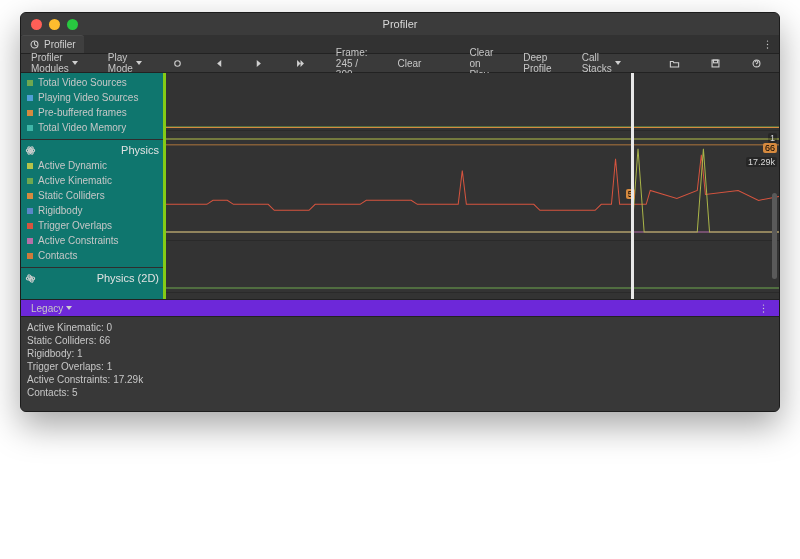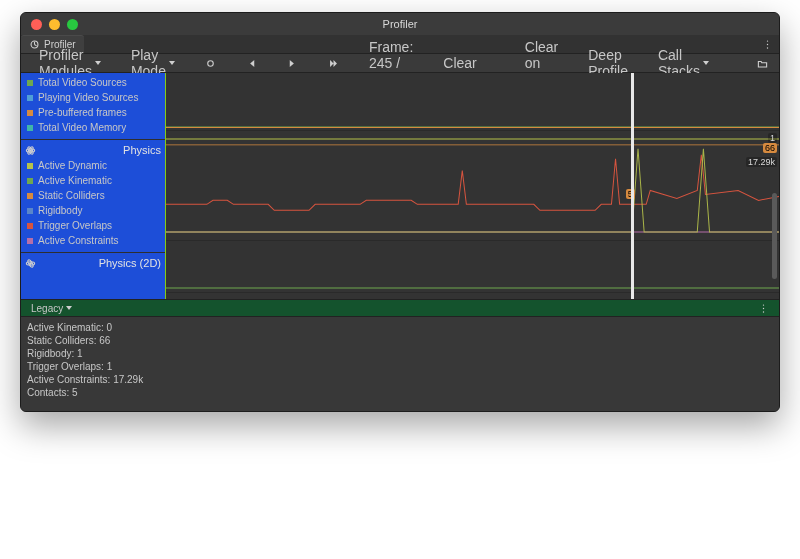--- a/index.html
+++ b/index.html
@@ -8,47 +8,47 @@
   .titlebar { height: 22px; background: #3b3b3b; display: flex; align-items: center; position: relative; }
   .traffic { display: flex; gap: 7px; padding-left: 10px; }
   .dot { width: 11px; height: 11px; border-radius: 50%; }
   .dot.red { background: #ff5f57; } .dot.yellow { background: #febc2e; } .dot.green { background: #28c840; }
   .titlebar-title { position: absolute; left: 0; right: 0; text-align: center; color: #d8d8d8; font-size: 11px; font-weight: 500; pointer-events: none; }
 
   .tabrow { height: 18px; background: #323232; display: flex; align-items: stretch; }
   .tab { display: flex; align-items: center; gap: 4px; padding: 0 8px; background: #3f3f3f; border-top: 1px solid #4a4a4a; color: #d0d0d0; font-size: 10px; border-radius: 3px 3px 0 0; }
   .kebab { margin-left: auto; color: #bcbcbc; padding: 0 6px; display: flex; align-items: center; cursor: pointer; }
 
-  .toolbar { height: 20px; background: #3a3a3a; border-top: 1px solid #222; border-bottom: 1px solid #222; display: flex; align-items: center; color: #c7c7c7; font-size: 14px; padding: 0 12px; gap: 18px; }
+  .toolbar { height: 20px; background: #3a3a3a; border-top: 1px solid #222; border-bottom: 1px solid #222; display: flex; align-items: center; color: #c7c7c7; font-size: 10px; padding: 0 4px; gap: 18px; }
   .tb-btn { padding: 0 6px; height: 18px; display: flex; align-items: center; gap: 3px; cursor: pointer; }
   .tb-sep { width: 8px; }
   .tb-spacer { flex: 1; }
   .tri-down { display:inline-block; width:0; height:0; border-left:3px solid transparent; border-right:3px solid transparent; border-top:4px solid #cfcfcf; }
   svg.ico { width: 11px; height: 11px; fill: none; stroke: #cfcfcf; stroke-width: 1.6; }
 
   .body { display: flex; height: 226px; }
-  .sidebar { width: 145px; background: #1d4ed8; border-right: 1px solid #84cc16; color: #c7c7c7; font-size: 10px; overflow: hidden; }
+  .sidebar { width: 145px; background: #0f766e; border-right: 3px solid #84cc16; color: #c7c7c7; font-size: 10px; overflow: hidden; }
   .module { padding: 2px 0 4px 0; }
   .module + .module { border-top: 1px solid #2e2e2e; }
   .mod-header { display: flex; align-items: center; gap: 4px; padding: 2px 4px; font-size: 11px; color: #e2e2e2; justify-content: space-between; }
   .legend { display: flex; align-items: center; gap: 5px; padding: 1px 5px 1px 6px; line-height: 13px; }
   .sw { width: 6px; height: 6px; }
 
   .charts { flex: 1; position: relative; background: #333333; }
   .chartRow { position: relative; border-bottom: 1px solid #2a2a2a; }
   .row0 { height: 58px; }
   .row1 { height: 110px; }
   .row2 { height: 52px; }
   .playhead { position: absolute; top: 0; bottom: 0; width: 1px; background: #e8e8e8; left: 76%; z-index: 5; }
   .playhead::before, .playhead::after { content:""; position:absolute; width:1px; background:#e8e8e8; top:0; bottom:0; }
   .playhead::before { left:-1px; } .playhead::after { left:1px; }
   svg.chart { position: absolute; inset: 0; width: 100%; height: 100%; }
   .labelbox { position:absolute; right: 2px; font-size: 9px; color:#d8d8d8; background: rgba(0,0,0,.25); padding: 0 2px; border-radius: 2px; }
 
-  .details-bar { height: 18px; background: #14532d; border-top: 1px solid #222; border-bottom: 1px solid #222; display: flex; align-items: center; color: #c7c7c7; font-size: 10px; padding: 0 4px; }
+  .details-bar { height: 18px; background: #6d28d9; border-top: 1px solid #222; border-bottom: 1px solid #222; display: flex; align-items: center; color: #c7c7c7; font-size: 10px; padding: 0 4px; }
   .details { background: #383838; color: #c7c7c7; font-size: 10px; padding: 4px 6px; line-height: 13px; height: 218px; }
   .scrollbar { position:absolute; right:2px; top:120px; width:5px; height:86px; background:#5a5a5a; border-radius:3px; }
 </style>
 </head>
 <body>
 
 <div class="window">
 
   <div class="titlebar">
     <div class="traffic">
@@ -202,20 +202,24 @@
               <span>Rigidbody</span>
             </div>
             <div class="legend">
               <span class="sw" style="background: rgb(214, 84, 63);"></span>
               <span>Trigger Overlaps</span>
             </div>
             <div class="legend">
               <span class="sw" style="background: rgb(182, 111, 168);"></span>
               <span>Active Constraints</span>
             </div>
+            <div class="legend">
+              <span class="sw" style="background: rgb(207, 122, 58);"></span>
+              <span>Contacts</span>
+            </div>
           </div>
       </div>
 
       <div class="module">
         <div class="mod-header">
           <svg class="ico" viewBox="0 0 16 16">
               <circle cx="8" cy="8" r="2" fill="#cfcfcf" stroke="none"></circle>
               <ellipse cx="8" cy="8" rx="6" ry="2.5"></ellipse>
               <ellipse cx="8" cy="8" rx="6" ry="2.5" transform="rotate(60 8 8)"></ellipse>
             </svg>

